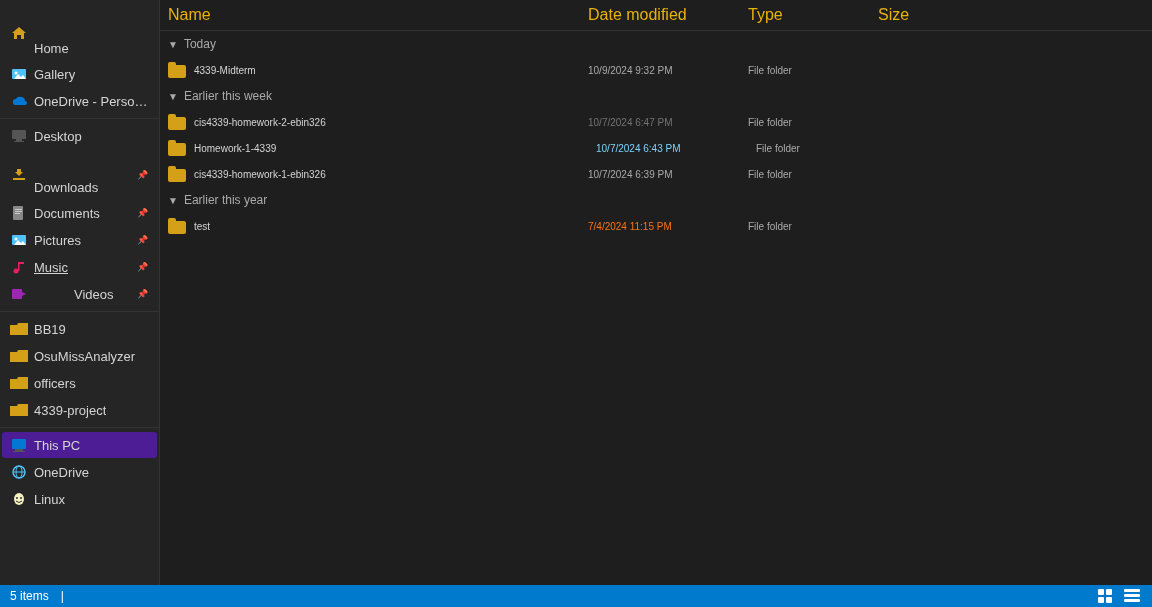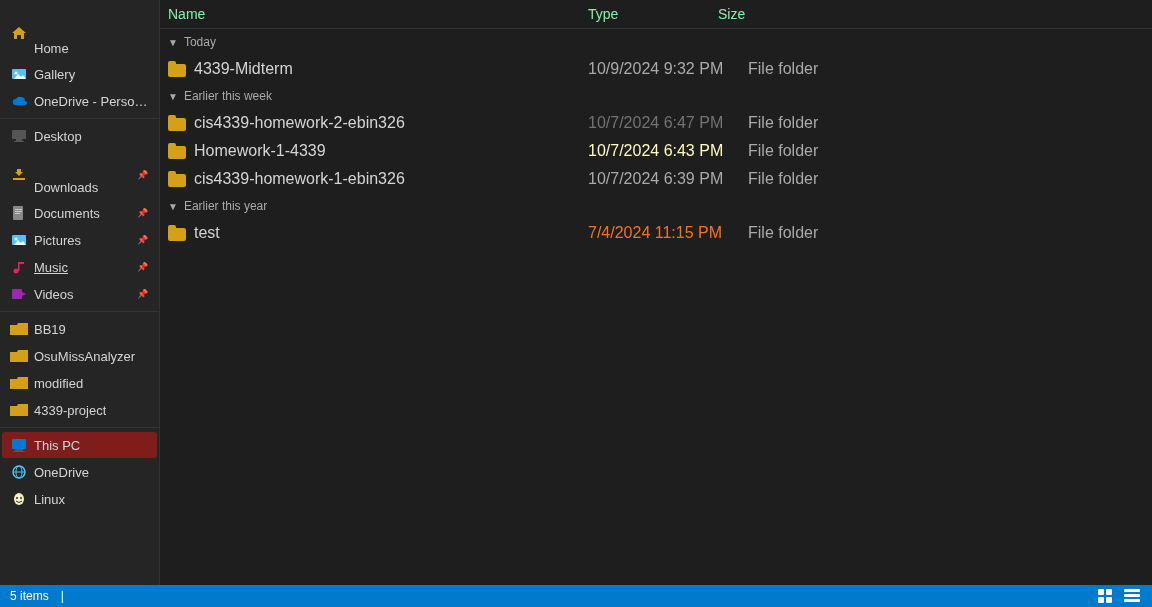--- a/index.html
+++ b/index.html
@@ -33,21 +33,21 @@
       align-items: center;
       padding: 4px 8px;
       cursor: pointer;
       border-radius: 3px;
       margin: 1px 2px;
       white-space: nowrap;
       overflow: hidden;
       text-overflow: ellipsis;
     }
     .sidebar-item.active {
-      background: #7f1d1d;
+      background: #4c1d95;
     }
     .sidebar-item .icon {
       width: 18px;
       height: 18px;
       margin-right: 6px;
       flex-shrink: 0;
       display: flex;
       align-items: center;
       justify-content: center;
       font-size: 14px;
@@ -76,23 +76,23 @@
       align-items: center;
       border-bottom: 1px solid #333;
       padding: 4px 0;
       position: sticky;
       top: 0;
       background: #1e1e1e;
       z-index: 10;
     }
     .file-list-header .col {
       padding: 2px 8px;
-      color: #86efac;
+      color: #eab308;
       font-weight: normal;
-      font-size: 14px;
+      font-size: 16px;
       cursor: pointer;
     }
     .col-name { width: 420px; }
     .col-date { width: 160px; }
     .col-type { width: 130px; }
     .col-size { width: 100px; }
     .file-list {
       flex: 1;
     }
     .group-header {
@@ -109,21 +109,21 @@
       font-size: 10px;
     }
     .file-row {
       display: flex;
       align-items: center;
       padding: 3px 0;
       cursor: pointer;
     }
     .file-row .col {
       padding: 2px 8px;
-      font-size: 16px;
+      font-size: 10px;
       overflow: hidden;
       text-overflow: ellipsis;
       white-space: nowrap;
     }
     .file-name-cell {
       display: flex;
       align-items: center;
       width: 420px;
     }
     .folder-icon {
@@ -278,21 +278,21 @@
         <span style="overflow: hidden; text-overflow: ellipsis; white-space: nowrap; text-decoration: underline;">Music</span>
         <span class="pin" style="font-size: 9px;">📌</span>
       </div>
       <div class="sidebar-item">
         <span class="icon">
           <svg width="16" height="16" viewBox="0 0 16 16">
             <rect x="1" y="3" width="10" height="10" rx="1" fill="#9c27b0"></rect>
             <polygon points="11,6 15,8 11,10" fill="#9c27b0"></polygon>
           </svg>
         </span>
-        <span style="overflow: hidden; text-overflow: ellipsis; white-space: nowrap;">Videos</span>
+        <span style="overflow: hidden; text-overflow: ellipsis; white-space: nowrap; margin-left: 40px;">Videos</span>
         <span class="pin" style="font-size: 9px;">📌</span>
       </div>
       <div class="sidebar-divider"></div>
       <div class="sidebar-item">
         <span class="icon">
           <svg width="18" height="14" viewBox="0 0 18 14">
             <path d="M0,3 L7,3 L8,1 L18,1 L18,13 L0,13Z" fill="#d4a017"></path>
           </svg>
         </span>
         <span style="overflow: hidden; text-overflow: ellipsis; white-space: nowrap;">BB19</span>
@@ -304,21 +304,21 @@
           </svg>
         </span>
         <span style="overflow: hidden; text-overflow: ellipsis; white-space: nowrap;">OsuMissAnalyzer</span>
       </div>
       <div class="sidebar-item">
         <span class="icon">
           <svg width="18" height="14" viewBox="0 0 18 14">
             <path d="M0,3 L7,3 L8,1 L18,1 L18,13 L0,13Z" fill="#d4a017"></path>
           </svg>
         </span>
-        <span style="overflow: hidden; text-overflow: ellipsis; white-space: nowrap;">modified</span>
+        <span style="overflow: hidden; text-overflow: ellipsis; white-space: nowrap;">officers</span>
       </div>
       <div class="sidebar-item">
         <span class="icon">
           <svg width="18" height="14" viewBox="0 0 18 14">
             <path d="M0,3 L7,3 L8,1 L18,1 L18,13 L0,13Z" fill="#d4a017"></path>
           </svg>
         </span>
         <span style="overflow: hidden; text-overflow: ellipsis; white-space: nowrap;">4339-project</span>
       </div>
       <div class="sidebar-divider"></div>
@@ -352,20 +352,21 @@
           </svg>
         </span>
         <span style="overflow: hidden; text-overflow: ellipsis; white-space: nowrap;">Linux</span>
       </div>
     </div>
 
   <div class="content">
 
     <div class="file-list-header">
       <div class="col col-name">Name</div>
+      <div class="col col-date">Date modified</div>
       <div class="col col-type">Type</div>
       <div class="col col-size">Size</div>
     </div>
 
     <div class="file-list" id="file-list">
     <div class="group-header">
           <span class="chevron">▼</span>
           <span>Today</span>
         </div>
         <div class="file-row">
@@ -388,21 +389,21 @@
           </div>
           <div class="col col-date" style="color: #737373;">10/7/2024 6:47 PM</div>
           <div class="col col-type" style="color: rgb(170, 170, 170);">File folder</div>
           <div class="col col-size"></div>
         </div>
         <div class="file-row">
           <div class="col file-name-cell">
             <span class="folder-icon"></span>
             <span>Homework-1-4339</span>
           </div>
-          <div class="col col-date" style="color: #fef9c3;">10/7/2024 6:43 PM</div>
+          <div class="col col-date" style="color: #7dd3fc; margin-left: 8px;">10/7/2024 6:43 PM</div>
           <div class="col col-type" style="color: rgb(170, 170, 170);">File folder</div>
           <div class="col col-size"></div>
         </div>
         <div class="file-row">
           <div class="col file-name-cell">
             <span class="folder-icon"></span>
             <span>cis4339-homework-1-ebin326</span>
           </div>
           <div class="col col-date" style="color: rgb(170, 170, 170);">10/7/2024 6:39 PM</div>
           <div class="col col-type" style="color: rgb(170, 170, 170);">File folder</div>

